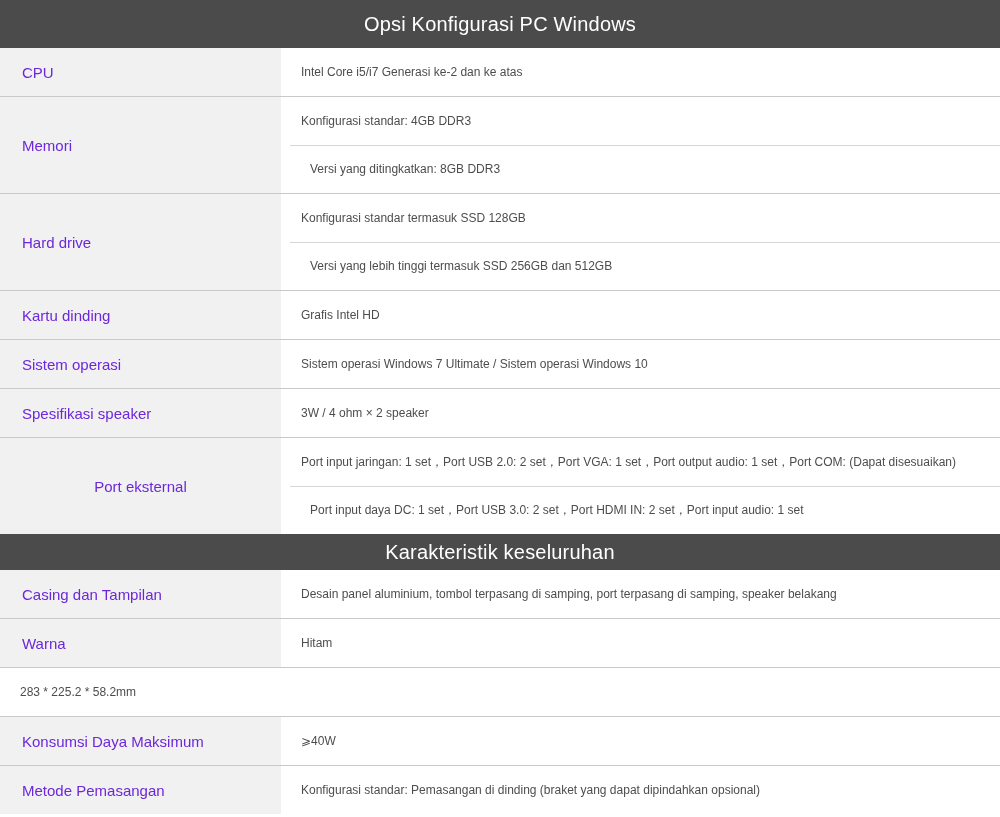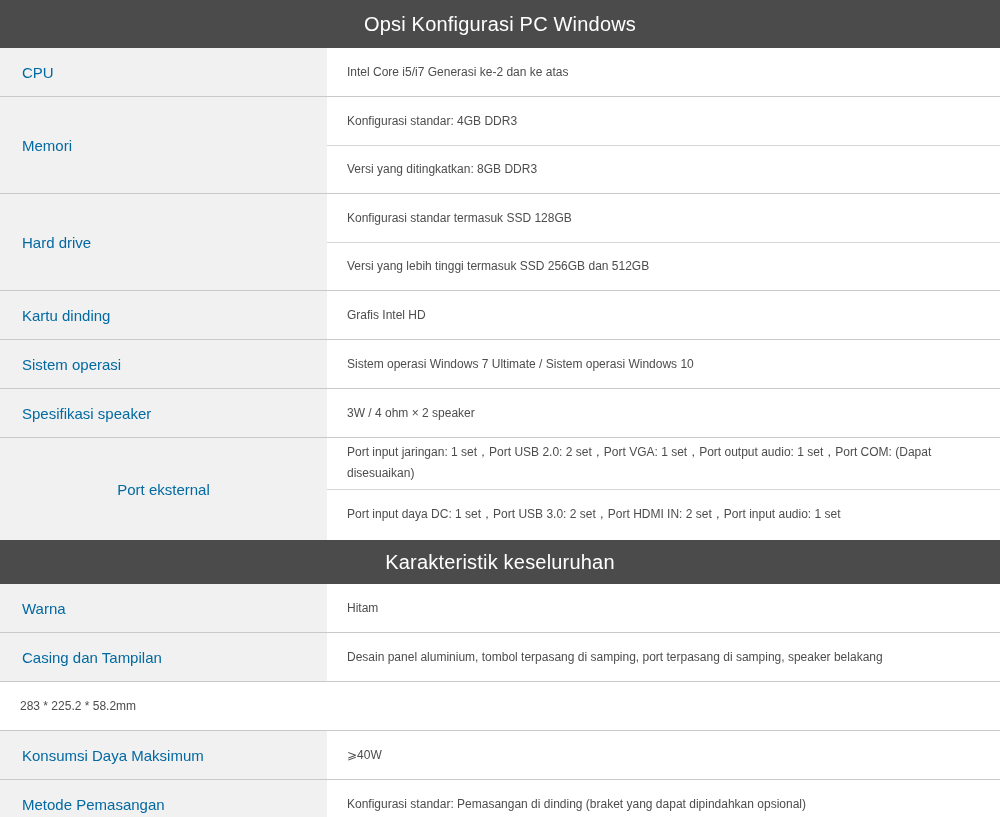--- a/index.html
+++ b/index.html
@@ -16,34 +16,34 @@
     background: #4b4b4b;
     color: #ffffff;
     height: 48px;
     display: flex;
     align-items: center;
     justify-content: center;
     font-size: 20px;
     letter-spacing: 0.2px;
   }
   .section + .section .section-header {
-    height: 44px;
+    height: 36px;
   }
   .spec-row {
     display: flex;
     align-items: stretch;
   }
   .spec-row + .spec-row {
     border-top: 1px solid #c9c9c9;
   }
   .label-cell {
-    width: 327px;
+    width: 281px;
     box-sizing: border-box;
     background: #f1f1f1;
-    color: #0369a1;
+    color: #6d28d9;
     font-size: 15px;
     display: flex;
     align-items: center;
     padding-left: 22px;
     flex-shrink: 0;
   }
   .label-cell.centered {
     justify-content: center;
     padding-left: 0;
   }
@@ -60,20 +60,21 @@
     align-items: center;
     box-sizing: border-box;
     min-height: 48px;
     padding: 6px 12px 6px 20px;
     color: #4d4d4d;
     font-size: 12px;
     line-height: 21px;
   }
   .value-cell + .value-cell {
     border-top: 1px solid #d6d6d6;
+    margin-left: 9px;
   }
 </style>
 </head>
 <body>
 
 <div id="spec-table">
     <div class="section">
       <div class="section-header">Opsi Konfigurasi PC Windows</div>
       <div class="spec-row">
         <div class="label-cell">CPU</div>
@@ -117,29 +118,29 @@
         <div class="label-cell centered">Port eksternal</div>
         <div class="values">
           <div class="value-cell">Port input jaringan: 1 set，Port USB 2.0: 2 set，Port VGA: 1 set，Port output audio: 1 set，Port COM: (Dapat disesuaikan)</div>
           <div class="value-cell">Port input daya DC: 1 set，Port USB 3.0: 2 set，Port HDMI IN: 2 set，Port input audio: 1 set</div>
         </div>
       </div>
     </div>
     <div class="section">
       <div class="section-header">Karakteristik keseluruhan</div>
       <div class="spec-row">
+        <div class="label-cell">Casing dan Tampilan</div>
+        <div class="values">
+          <div class="value-cell">Desain panel aluminium, tombol terpasang di samping, port terpasang di samping, speaker belakang</div>
+        </div>
+      </div>
+      <div class="spec-row">
         <div class="label-cell">Warna</div>
         <div class="values">
           <div class="value-cell">Hitam</div>
-        </div>
-      </div>
-      <div class="spec-row">
-        <div class="label-cell">Casing dan Tampilan</div>
-        <div class="values">
-          <div class="value-cell">Desain panel aluminium, tombol terpasang di samping, port terpasang di samping, speaker belakang</div>
         </div>
       </div>
       <div class="spec-row">
         <div class="values">
           <div class="value-cell">283 * 225.2 * 58.2mm</div>
         </div>
       </div>
       <div class="spec-row">
         <div class="label-cell">Konsumsi Daya Maksimum</div>
         <div class="values">

